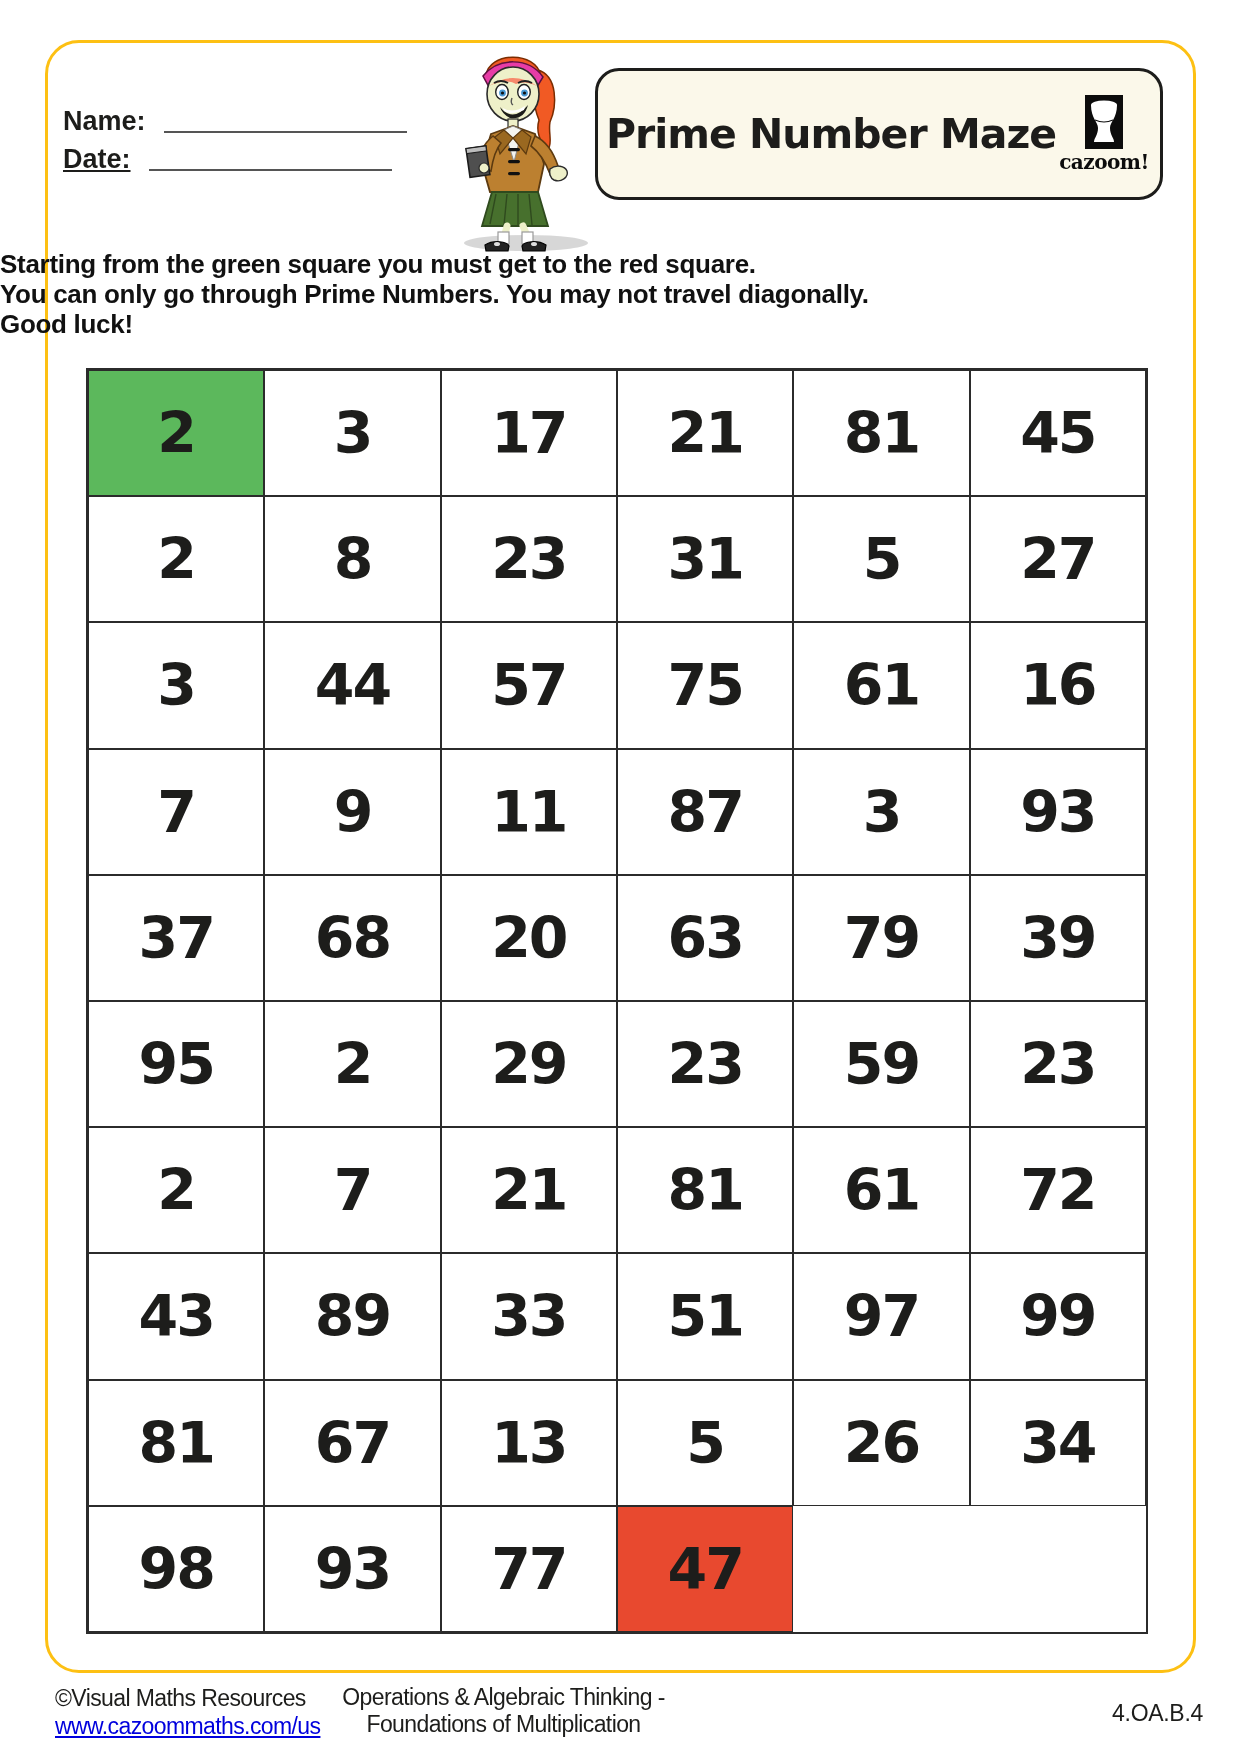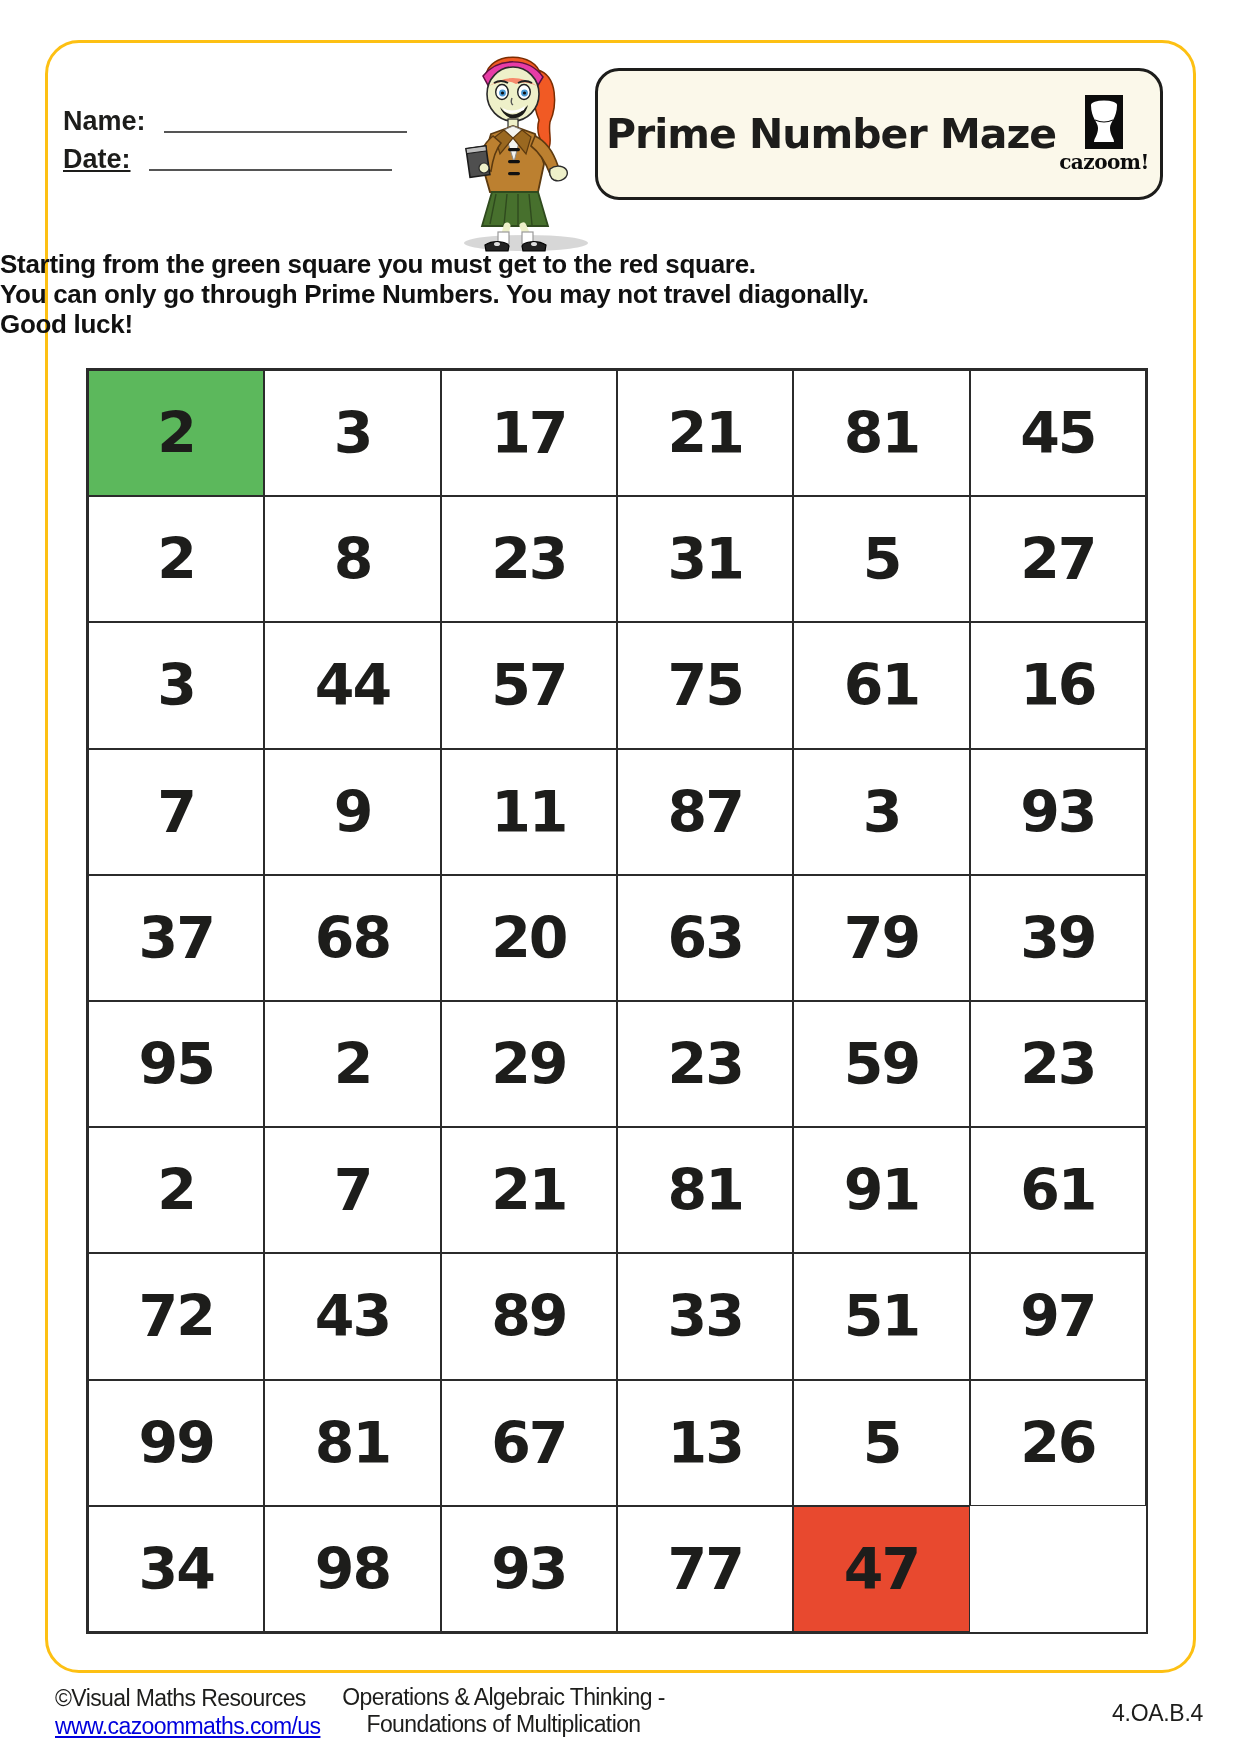--- a/index.html
+++ b/index.html
@@ -199,21 +199,20 @@
     <div class="cell">95</div>
     <div class="cell">2</div>
     <div class="cell">29</div>
     <div class="cell">23</div>
     <div class="cell">59</div>
     <div class="cell">23</div>
     <div class="cell">2</div>
     <div class="cell">7</div>
     <div class="cell">21</div>
     <div class="cell">81</div>
-    <div class="cell">91</div>
     <div class="cell">61</div>
     <div class="cell">72</div>
     <div class="cell">43</div>
     <div class="cell">89</div>
     <div class="cell">33</div>
     <div class="cell">51</div>
     <div class="cell">97</div>
     <div class="cell">99</div>
     <div class="cell">81</div>
     <div class="cell">67</div>

